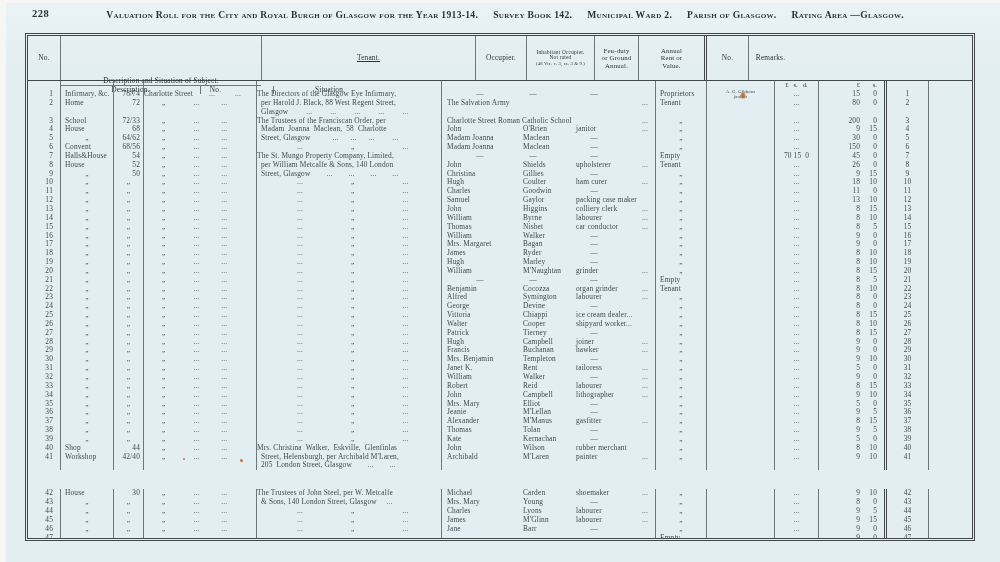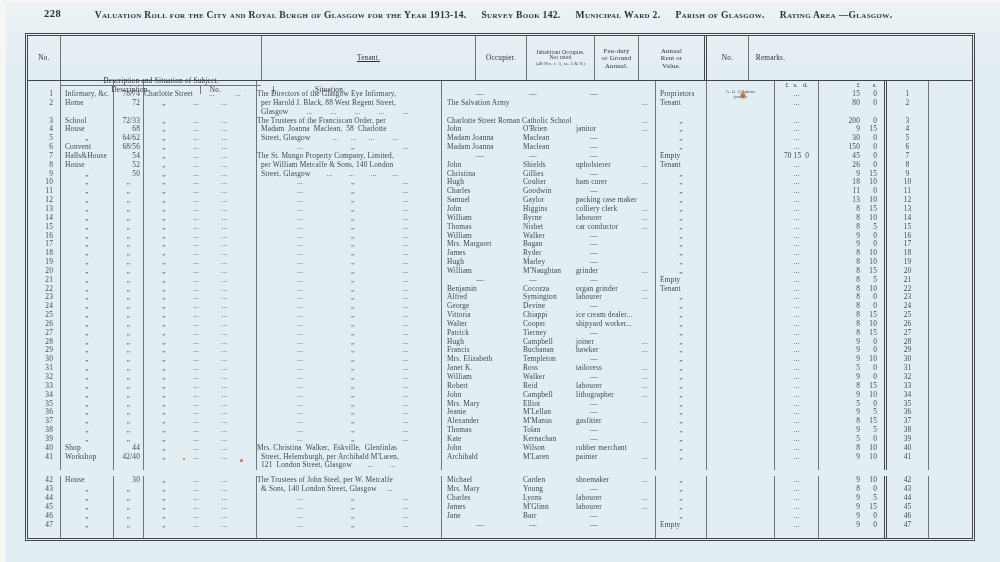--- a/index.html
+++ b/index.html
@@ -10,23 +10,23 @@
     --ln:#70777a;
     --lnd:#41474b;
   }
   html,body{margin:0;padding:0;}
   body{width:1000px;height:562px;background:#f6f7f5;overflow:hidden;position:relative;
        font-family:"Liberation Serif","DejaVu Serif",serif;color:var(--txt);}
   .paper{position:absolute;left:6px;top:3px;right:0;bottom:0;background:var(--paper);}
   .paper:after{content:"";position:absolute;inset:0;background:linear-gradient(180deg,rgba(255,255,255,.25),rgba(255,255,255,0) 12%);pointer-events:none;}
 
   
-  .topline{position:absolute;left:16px;top:5px;width:908px;height:20px;}
+  .topline{position:absolute;left:4px;top:5px;width:908px;height:20px;}
   .pageno{position:absolute;left:28px;top:3px;font-size:10.5px;font-weight:bold;color:var(--txtd);letter-spacing:.5px;}
-  .titlebar{position:absolute;left:55px;right:8px;top:4px;display:flex;justify-content:center;gap:15px;white-space:nowrap;}
+  .titlebar{position:absolute;left:55px;right:8px;top:4px;display:flex;justify-content:flex-end;gap:15px;white-space:nowrap;}
   .titlebar span{font-variant:small-caps;font-weight:bold;font-size:9.6px;letter-spacing:.3px;color:var(--txtd);}
 
   
   .vtable{position:absolute;left:25px;top:33px;width:950px;height:508px;
           border:3px double var(--lnd);box-sizing:border-box;
           display:flex;flex-direction:column;background:transparent;font-size:7.4px;}
 
   
   .w-no1{width:32px;} .w-desc{width:53px;} .w-hno{width:30px;} .w-sit{width:113px;}
   .w-prop{width:185px;} .w-ten{width:214px;text-decoration:underline;} .w-occ{width:51px;} .w-inh{width:68px;}
@@ -48,21 +48,21 @@
   .ihl.small{font-size:4.6px;}
   .f3l{font-size:6.8px;line-height:7.4px;}
 
   
   .su{display:flex;height:9px;line-height:8.5px;font-size:6.6px;flex:none;color:var(--txtd);}
   .su .ctr{text-align:center;white-space:pre;}
 
   
   .tbody{flex:1;display:flex;flex-direction:column;overflow:hidden;}
   .tr{display:flex;height:8.85px;line-height:8.7px;flex:none;letter-spacing:.15px;}
-  .tr.gap{margin-top:6px;}
+  .tr.gap{margin-top:19px;}
   .tr.filler{flex:1;height:auto;}
   .pre{white-space:pre;overflow:hidden;}
   .pl{padding-left:4px;}
   .ar{text-align:right;padding-right:7px;}
   .ar2{text-align:right;padding-right:3px;}
   .ctr{text-align:center;}
   .dit{text-align:center !important;padding-left:0 !important;padding-right:0 !important;}
 
   
   .tenc{position:relative;}
@@ -905,21 +905,21 @@
         <div class="w-no2 bld ctr">29</div>
         <div class="w-rem bl"></div>
       </div>
       <div class="tr">
         <div class="w-no1 ar">30</div>
         <div class="w-desc bl pl dit">„</div>
         <div class="w-hno bl ar2 dit">„</div>
         <div class="w-sit bl pre">         „              ...           ...</div>
         <div class="w-prop bl pre">                    ...                        „                        ...</div>
         <div class="w-ten bl tenc">
-          <span class="t1">Mrs. Elizabeth</span>
+          <span class="t1">Mrs. Benjamin</span>
           <span class="t2">Templeton</span>
           <span class="t3 dash">—</span>
           <span class="t4"></span>
         </div>
         <div class="w-occ bl pl dit">„</div>
         <div class="w-inh bl inhc">
           <div class="inh-line"></div>
           <div class="inh-line"></div>
         </div>
         <div class="w-feu bl ctr pre">...</div>
@@ -931,21 +931,21 @@
         <div class="w-rem bl"></div>
       </div>
       <div class="tr">
         <div class="w-no1 ar">31</div>
         <div class="w-desc bl pl dit">„</div>
         <div class="w-hno bl ar2 dit">„</div>
         <div class="w-sit bl pre">         „              ...           ...</div>
         <div class="w-prop bl pre">                    ...                        „                        ...</div>
         <div class="w-ten bl tenc">
           <span class="t1">Janet K.</span>
-          <span class="t2">Ross</span>
+          <span class="t2">Rent</span>
           <span class="t3">tailoress</span>
           <span class="t4">...</span>
         </div>
         <div class="w-occ bl pl dit">„</div>
         <div class="w-inh bl inhc">
           <div class="inh-line"></div>
           <div class="inh-line"></div>
         </div>
         <div class="w-feu bl ctr pre">...</div>
         <div class="w-rent bl rentc">
@@ -1203,21 +1203,21 @@
           <span class="rs">10</span>
         </div>
         <div class="w-no2 bld ctr">41</div>
         <div class="w-rem bl"></div>
       </div>
       <div class="tr">
         <div class="w-no1 ar"></div>
         <div class="w-desc bl pl"></div>
         <div class="w-hno bl ar2"></div>
         <div class="w-sit bl pre"></div>
-        <div class="w-prop bl pre">  121  London Street, Glasgow        ...        ...</div>
+        <div class="w-prop bl pre">  205  London Street, Glasgow        ...        ...</div>
         <div class="w-ten bl tenc">
           <span class="t1"></span>
           <span class="t2"></span>
           <span class="t3"></span>
           <span class="t4"></span>
         </div>
         <div class="w-occ bl pl"></div>
         <div class="w-inh bl inhc">
           <div class="inh-line"></div>
           <div class="inh-line"></div>

